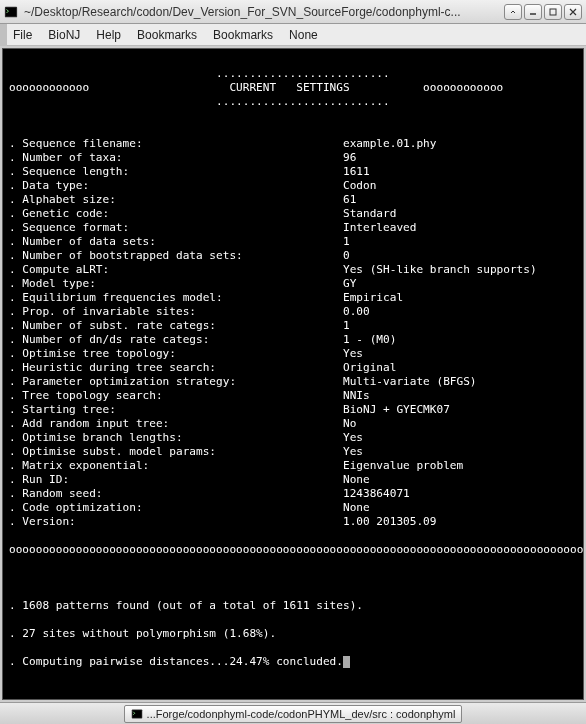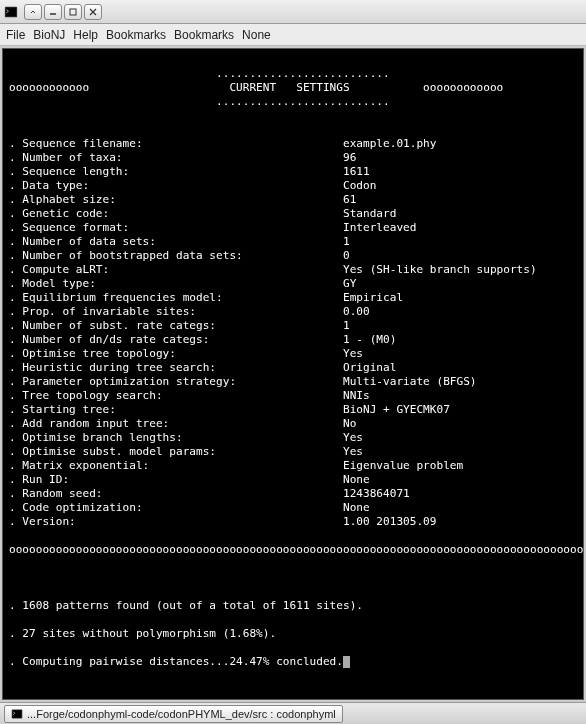--- a/index.html
+++ b/index.html
@@ -43,23 +43,24 @@
     font-size: 10px; color: #333;
     cursor: pointer;
   }
   .menubar {
     height: 22px;
     background: #ececec;
     border-bottom: 1px solid #bbb;
     display: flex;
     align-items: center;
     padding: 0 6px;
-    gap: 8px;
+    gap: 16px;
     font-size: 12px;
     color: #222;
+    margin-left: 7px;
   }
   .menubar span { cursor: default; }
   .terminal-wrap {
     flex: 1;
     padding: 2px;
     background: #ccc;
     display: flex;
   }
   .terminal {
     flex: 1;
@@ -81,20 +82,21 @@
   }
   .taskbar {
     height: 22px;
     background: linear-gradient(to bottom,#eaeaea,#cfcfcf);
     border-top: 1px solid #999;
     display: flex;
     align-items: center;
     font-size: 11px;
     color: #222;
     padding: 0 4px;
+    justify-content: center;
   }
   .task-item {
     display: flex; align-items: center;
     background: linear-gradient(to bottom,#fff,#ddd);
     border: 1px solid #888;
     border-radius: 2px;
     padding: 1px 6px;
     height: 18px;
     gap: 4px;
     cursor: pointer;
@@ -108,20 +110,21 @@
 <body>
 
 <div class="titlebar">
   <span class="app-icon">
     <svg viewBox="0 0 16 16" width="14" height="14">
         <rect x="1" y="2" width="14" height="12" rx="1" fill="#333"></rect>
         <rect x="2" y="3" width="12" height="10" fill="#000"></rect>
         <path d="M3 5l2 2-2 2" stroke="#9f9" stroke-width="1" fill="none"></path>
       </svg>
   </span>
+  <span class="title-text">~/Desktop/Research/codon/Dev_Version_For_SVN_SourceForge/codonphyml-c...</span>
   <div class="win-controls">
     <div class="win-btn">
         <svg width="8" height="8" viewBox="0 0 8 8">
           <path d="M2 5L4 3 6 5" stroke="#333" stroke-width="1" fill="none"></path>
         </svg>
       </div>
     <div class="win-btn">
         <svg width="8" height="8" viewBox="0 0 8 8">
           <line x1="1" y1="6" x2="7" y2="6" stroke="#333" stroke-width="1.5"></line>
         </svg>

